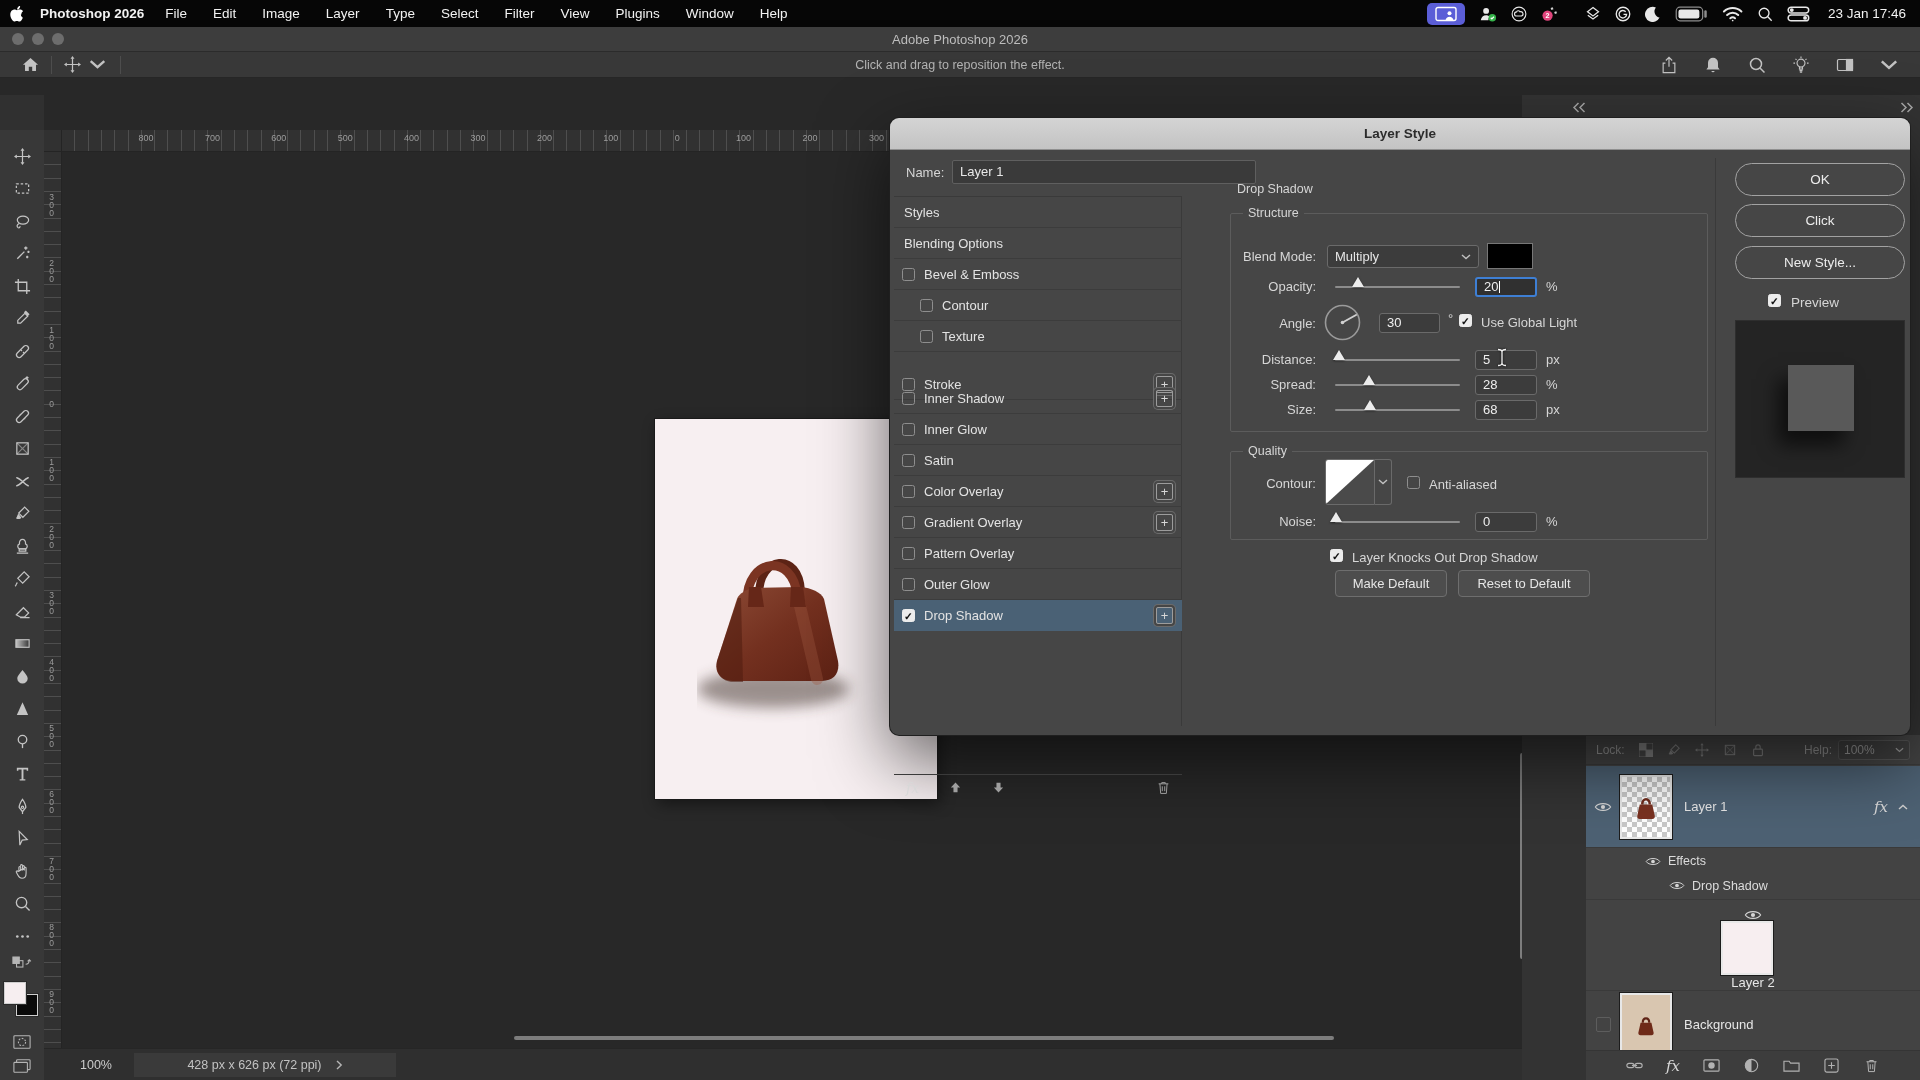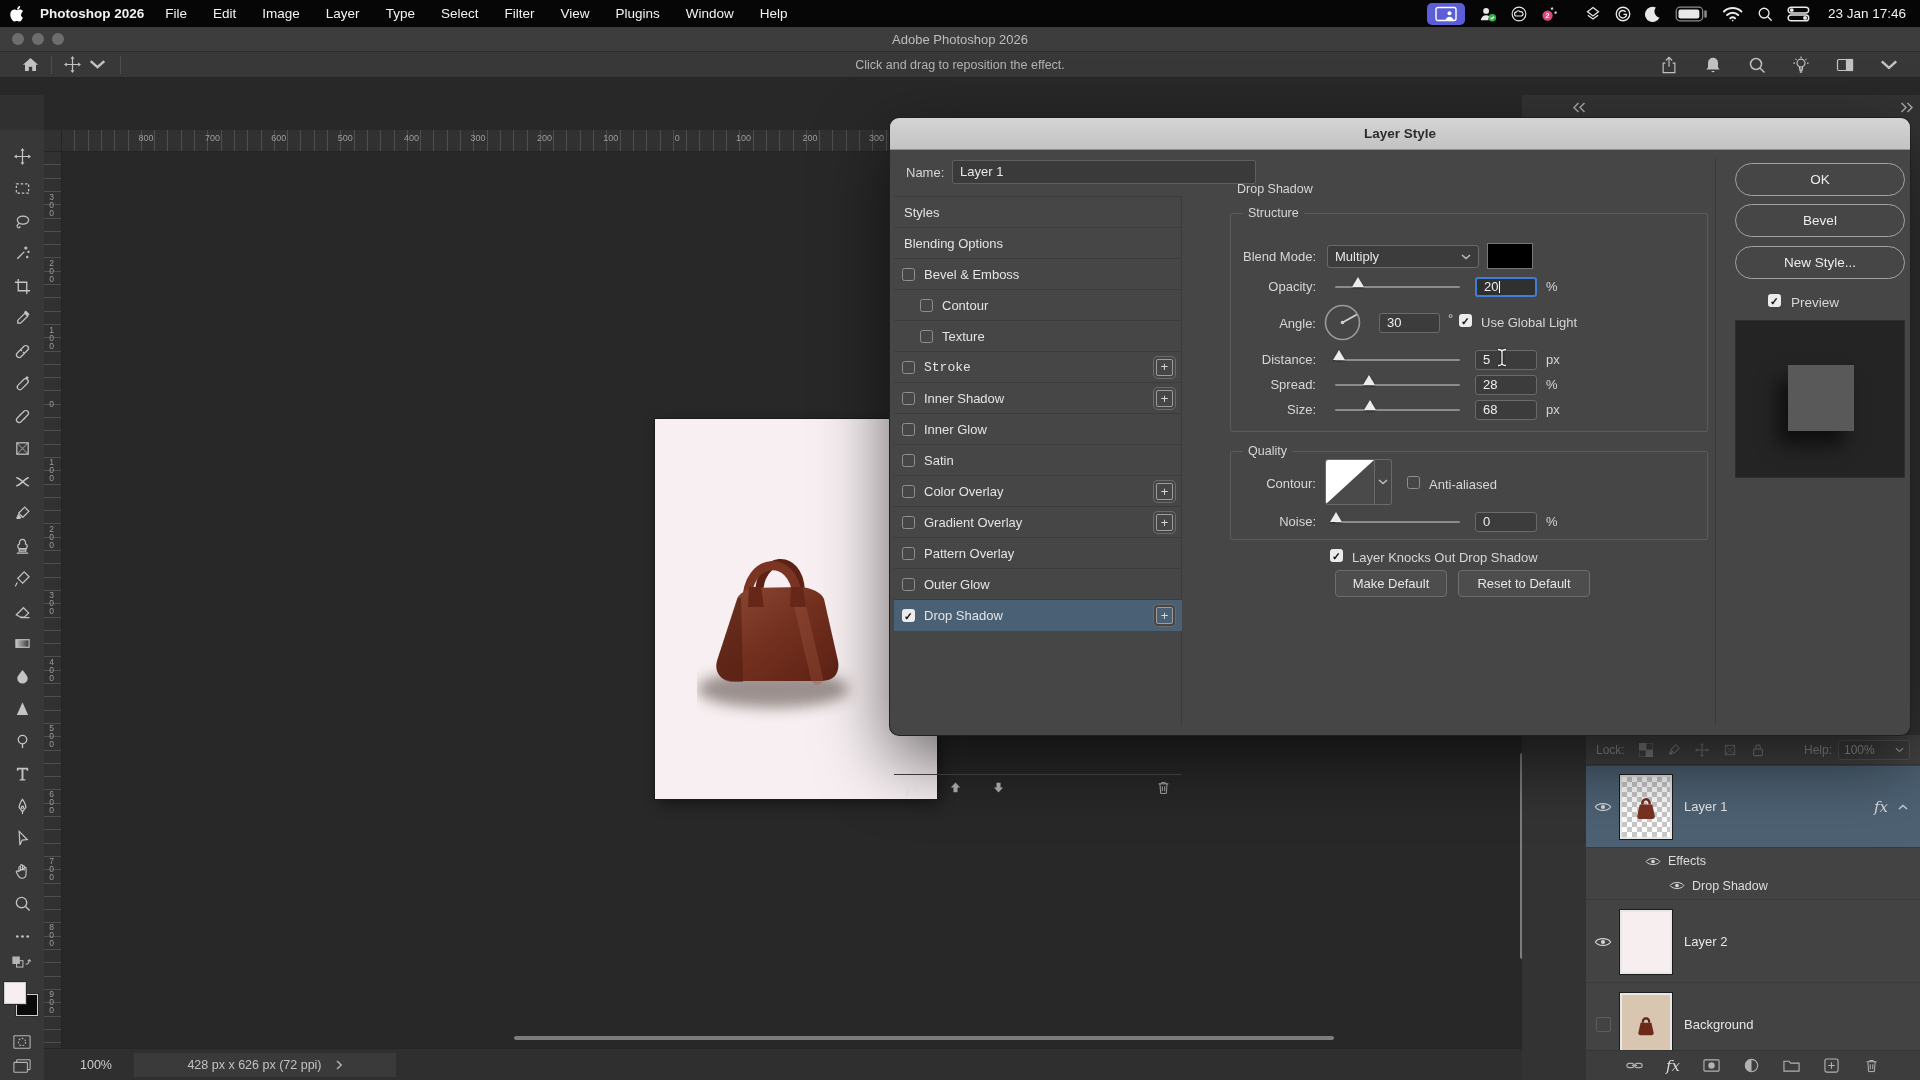--- a/index.html
+++ b/index.html
@@ -742,21 +742,21 @@
     <div class="layer-row effect-row" style="top:137px; border-bottom:1px solid #3a3a3a !important; height:28px;">
       <span class="eye-cell" style="width:30px;margin-left:76px;">
           <svg viewBox="0 0 20 13" fill="none" stroke="currentColor" stroke-width="1.2">
             <path d="M1.5 6.5C4.5 1.5 15.5 1.5 18.5 6.5 15.5 11.5 4.5 11.5 1.5 6.5z"></path>
             <circle cx="10" cy="6.5" r="2.3" fill="currentColor" stroke="none"></circle>
           </svg>
         </span>
       <span>Drop Shadow</span>
     </div>
 
-    <div class="layer-row" style="top:166px; height:82px;">
+    <div class="layer-row" style="top:174px; height:82px;flex-direction:column;">
       <span class="eye-cell">
           <svg viewBox="0 0 20 13" fill="none" stroke="currentColor" stroke-width="1.2">
             <path d="M1.5 6.5C4.5 1.5 15.5 1.5 18.5 6.5 15.5 11.5 4.5 11.5 1.5 6.5z"></path>
             <circle cx="10" cy="6.5" r="2.3" fill="currentColor" stroke="none"></circle>
           </svg>
         </span>
       <div class="layer-thumb" style="background:#f7eef0;"></div>
       <span class="layer-name">Layer 2</span>
     </div>
 
@@ -852,21 +852,21 @@
           <span class="slabel">Bevel &amp; Emboss</span>
         </div>
         <div class="style-row indent" style="top: 93px;">
           <span class="cbx"></span>
           <span class="slabel">Contour</span>
         </div>
         <div class="style-row indent" style="top: 124px;">
           <span class="cbx"></span>
           <span class="slabel">Texture</span>
         </div>
-        <div class="style-row" style="top: 155px; font-family: Liberation Mono, monospace;">
+        <div class="style-row" style="top: 172px;">
           <span class="cbx"></span>
           <span class="slabel">Stroke</span>
           <span class="plus-btn">+</span>
         </div>
         <div class="style-row" style="top: 186px;">
           <span class="cbx"></span>
           <span class="slabel">Inner Shadow</span>
           <span class="plus-btn">+</span>
         </div>
         <div class="style-row" style="top: 217px;">
@@ -1037,21 +1037,21 @@
     <div class="sq-btn" style="left:568px; top:452px; width:132px;">
       <span>Reset to Default</span>
       </div>
 
     <div id="dialog-separator"></div>
 
     <div class="pill-btn" style="left:845px; top:45px; width:170px;">
       <span>OK</span>
       </div>
     <div class="pill-btn" style="left:845px; top:86px; width:170px;">
-      <span>Bevel</span>
+      <span>Click</span>
       </div>
     <div class="pill-btn" style="left:845px; top:128px; width:170px;">
       <span>New Style...</span>
       </div>
     <span class="cbx checked" style="position:absolute; left:878px; top:176px;">✓</span>
     <span class="dlabel" style="left:901px; top:177px; font-size:13.5px;">Preview</span>
 
     <div id="preview-box">
       <div id="preview-square"></div>
     </div>

